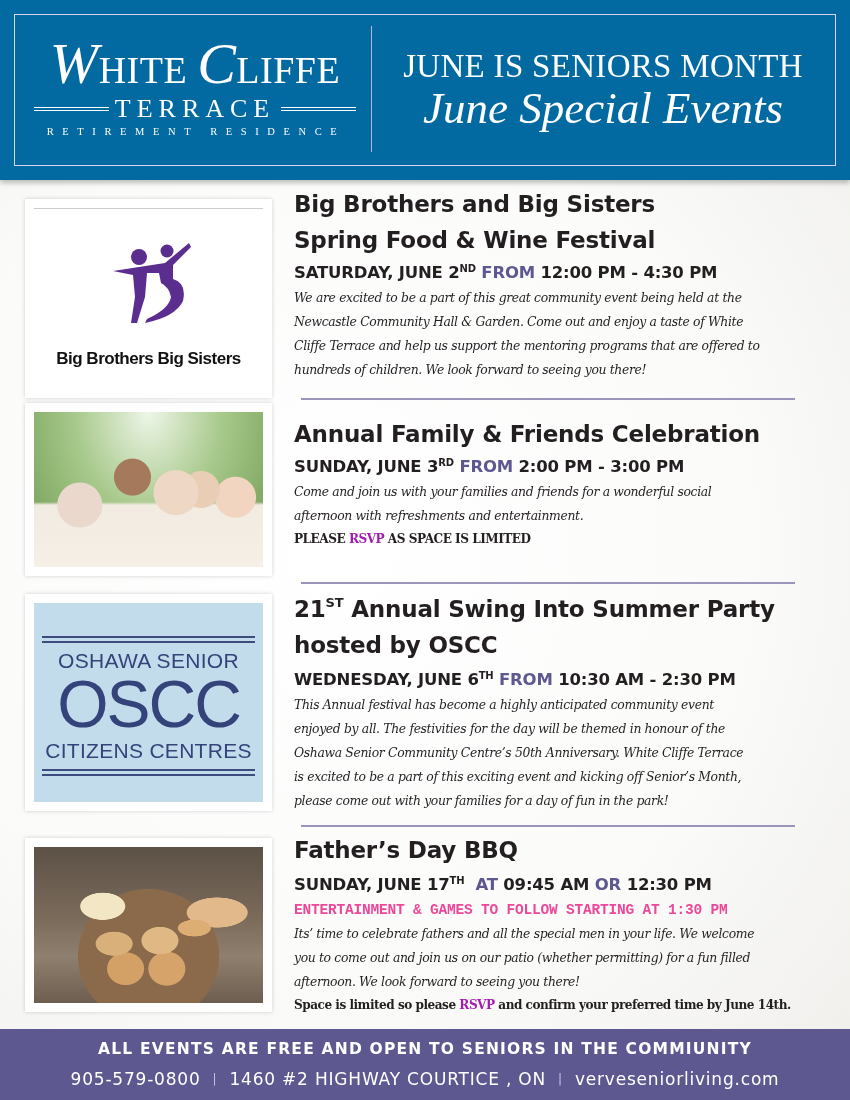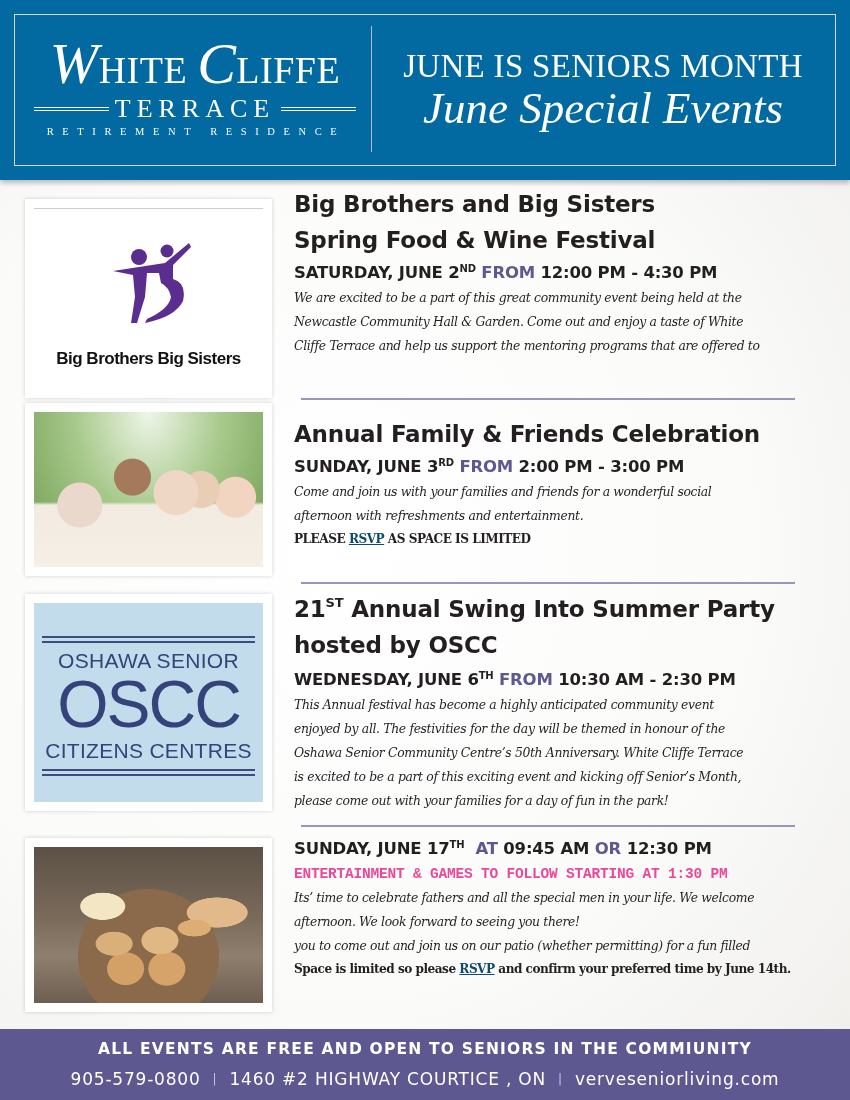--- a/index.html
+++ b/index.html
@@ -109,21 +109,21 @@
   }
   .ev-body {
     font-family: "DejaVu Serif", serif; font-size: 12.4px; line-height: 24px; color: #231f20;
     letter-spacing: -0.35px;
   }
   .ev-body .line { display: block; white-space: nowrap; font-style: italic; }
   .ev-note {
     font-family: "DejaVu Serif", serif; font-weight: bold; font-size: 12.1px; line-height: 23px;
     color: #231f20; white-space: nowrap; letter-spacing: -0.5px;
   }
-  .rsvp { color: #0c4a6e; text-decoration: underline; }
+  .rsvp { color: #a21caf; }
 
   .divider { position: absolute; left: 301px; width: 494px; height: 2px; background: #9b95bb; }
 
   .footer {
     position: absolute; left: 0; top: 1029px; width: 850px; height: 71px; background: #5e5891;
     color: #fff; text-align: center; font-family: "DejaVu Sans", sans-serif;
   }
   .footer-line1 { position: absolute; top: 11px; width: 100%; font-size: 15.5px; font-weight: bold; letter-spacing: 1.2px; }
   .footer-line2 { position: absolute; top: 40px; width: 100%; font-size: 17px; letter-spacing: 0.8px; }
   .footer-sep { color: #c9c5e3; margin: 0 12px; font-size: 12px; vertical-align: 2px; }
@@ -158,20 +158,21 @@
   </div>
 </div>
 <div class="event" style="top:186px;">
   <div class="ev-title">Big Brothers and Big Sisters</div>
   <div class="ev-title">Spring Food &amp; Wine Festival</div>
   <div class="ev-date" style="margin-top:2px;"><span>SATURDAY, JUNE 2</span><sup>ND</sup> <span class="accent">FROM</span> <span>12:00 PM - 4:30 PM</span></div>
   <div class="ev-body">
     <span class="line">We are excited to be a part of this great community event being held at the</span>
     <span class="line">Newcastle Community Hall &amp; Garden.  Come out and enjoy a taste of White</span>
     <span class="line">Cliffe Terrace and help us support the mentoring programs that are offered to</span>
+    <span class="line">hundreds of children.  We look forward to seeing you there!</span>
   </div>
 </div>
 <div class="divider" style="top:398px;"></div>
 
 <div class="thumb" style="top:403px;height:173px;">
   <div class="thumb-inner photo-inner"></div>
 </div>
 <div class="event" style="top:416px;">
   <div class="ev-title">Annual Family &amp; Friends Celebration</div>
   <div class="ev-date" style="margin-top:2px;"><span>SUNDAY, JUNE 3</span><sup>RD</sup> <span class="accent">FROM</span> <span>2:00 PM - 3:00 PM</span></div>
@@ -203,26 +204,27 @@
     <span class="line">is excited to be a part of this exciting event and kicking off Senior’s Month,</span>
     <span class="line">please come out with your families for a day of fun in the park!</span>
   </div>
 </div>
 <div class="divider" style="top:825px;"></div>
 
 <div class="thumb" style="top:838px;height:174px;">
   <div class="thumb-inner bbq-inner"></div>
 </div>
 <div class="event" style="top:832px;">
+  <div class="ev-title">Father’s Day BBQ</div>
   <div class="ev-date" style="margin-top:4px;"><span>SUNDAY, JUNE 17</span><sup>TH</sup>&nbsp; <span class="accent">AT</span> <span>09:45 AM</span> <span class="accent">OR</span> <span>12:30 PM</span></div>
   <div class="ev-sub">ENTERTAINMENT &amp; GAMES TO FOLLOW STARTING AT 1:30 PM</div>
   <div class="ev-body">
     <span class="line">Its’ time to celebrate fathers and all the special men in your life.  We welcome</span>
+    <span class="line">you to come out and join us on our patio (whether permitting) for a fun filled</span>
     <span class="line">afternoon.  We look forward to seeing you there!</span>
-    <span class="line">you to come out and join us on our patio (whether permitting) for a fun filled</span>
   </div>
   <div class="ev-note"><span>Space is limited so please </span><span class="rsvp">RSVP</span><span> and confirm your preferred time by June 14th.</span></div>
 </div>
 
 <div class="footer">
   <div class="footer-line1">ALL EVENTS ARE FREE AND OPEN TO SENIORS IN THE COMMIUNITY</div>
   <div class="footer-line2"><span>905-579-0800</span><span class="footer-sep">|</span><span>1460 #2 HIGHWAY COURTICE , ON</span><span class="footer-sep">|</span><span>verveseniorliving.com</span></div>
 </div>
 
 </body></html>

